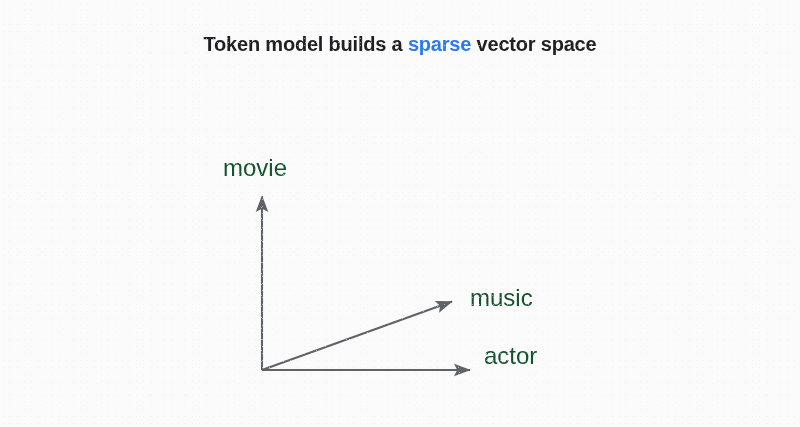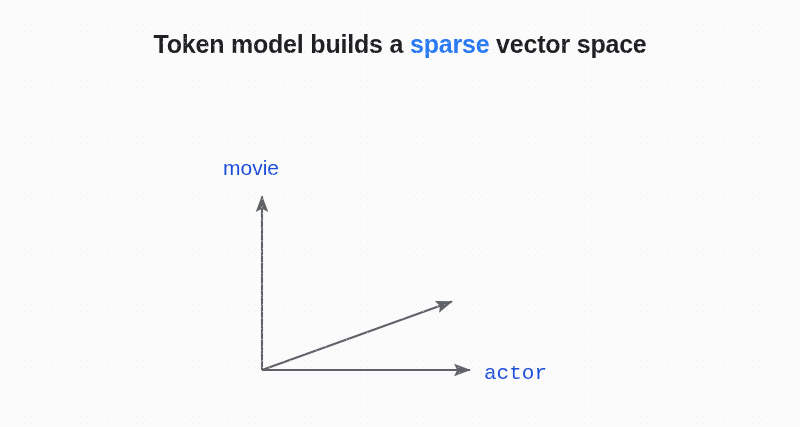--- a/index.html
+++ b/index.html
@@ -33,21 +33,21 @@
 
   
   #title-block {
     position: absolute;
     left: 0;
     top: 26px;
     width: 800px;
     text-align: center;
   }
   .title-line {
-    font-size: 25px;
+    font-size: 20px;
     font-weight: 700;
     letter-spacing: -0.2px;
     color: #1f2023;
     line-height: 36px;
     white-space: nowrap;
   }
   .hl {
     color: #2979f2;
   }
 
@@ -59,29 +59,29 @@
     width: 800px;
     height: 427px;
   }
   #axes-svg {
     position: absolute;
     left: 0;
     top: 0;
   }
   .axis-label {
     position: absolute;
-    font-size: 21px;
+    font-size: 24px;
     font-weight: 400;
-    color: #1d4ed8;
+    color: #14532d;
     white-space: nowrap;
     line-height: 24px;
   }
   #label-movie { left: 223px; top: 156px; }
   #label-music { left: 470px; top: 286px; }
-  #label-actor { left: 484px; top: 362px; font-family: Liberation Mono, monospace; }
+  #label-actor { left: 484px; top: 344px; }
 </style>
 </head>
 <body>
 
 <div id="slide">
 
   <div id="title-block">
     <div class="title-line"><span>Token model builds a </span><span class="hl">sparse</span><span> vector space</span></div>
   </div>
 
@@ -96,20 +96,21 @@
 
       <line x1="262" y1="370" x2="262" y2="196" stroke="#5f6368" stroke-width="2.1" marker-end="url(#arrowhead)"></line>
 
       <line x1="262" y1="370" x2="452" y2="301.5" stroke="#5f6368" stroke-width="2.1" marker-end="url(#arrowhead)"></line>
 
       <line x1="262" y1="370" x2="470" y2="370" stroke="#5f6368" stroke-width="2.1" marker-end="url(#arrowhead)"></line>
     </svg>
 
     <div class="axis-label" id="label-movie">movie</div>
 
+    <div class="axis-label" id="label-music">music</div>
 
     <div class="axis-label" id="label-actor">actor</div>
 
   </div>
 
 </div>
 
 <div id="noise-overlay"></div>
 
 </body></html>

